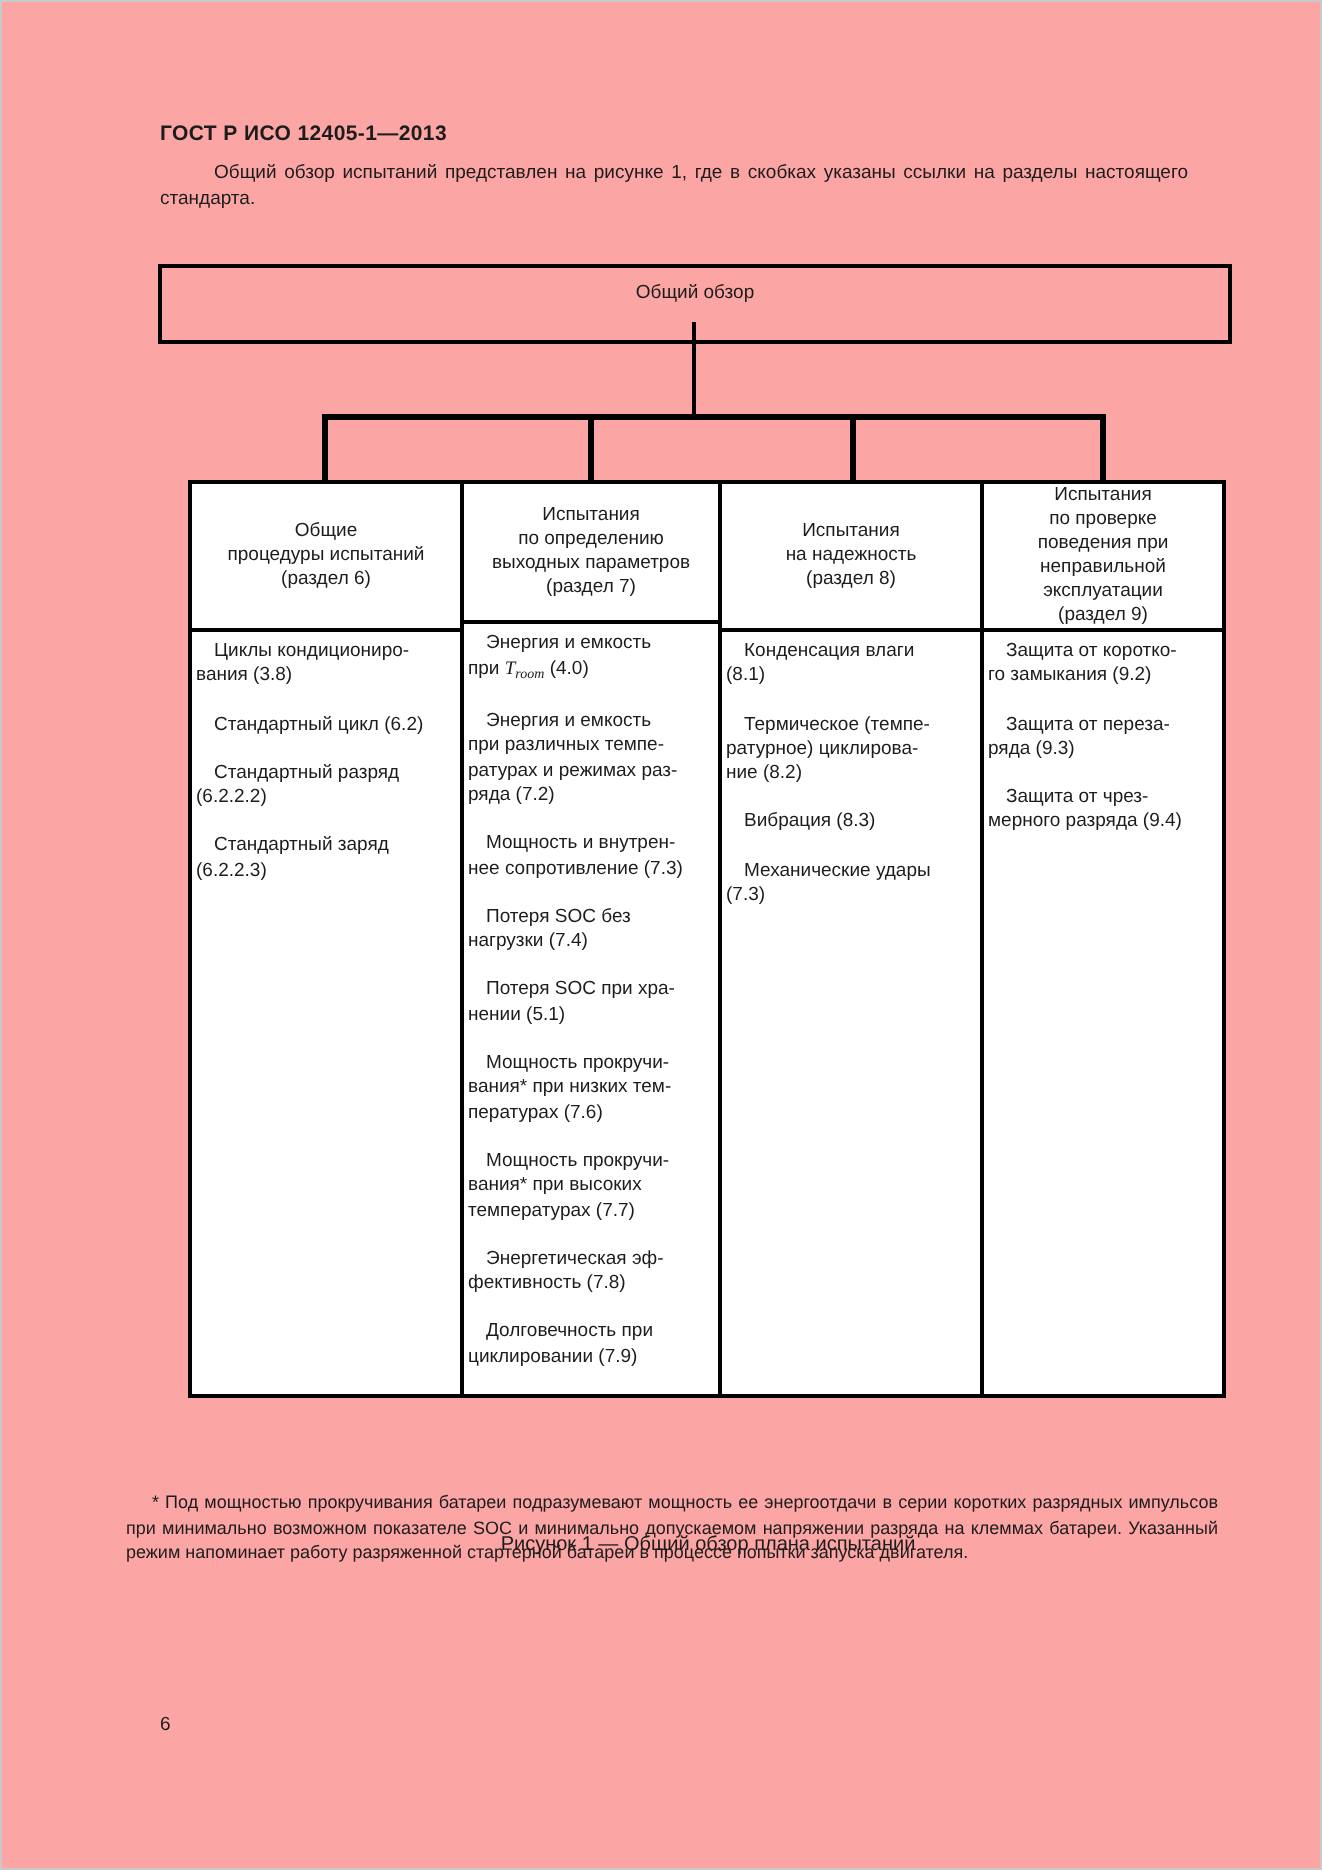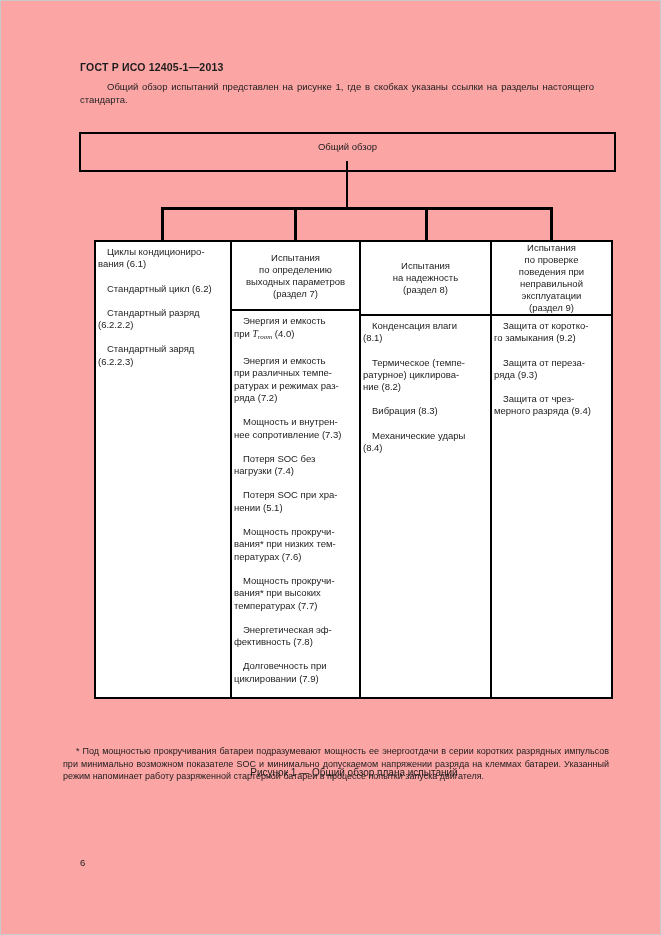--- a/index.html
+++ b/index.html
@@ -42,23 +42,26 @@
     <div class="stem"></div>
     <div class="hbar"></div>
     <div class="drop d1"></div>
     <div class="drop d2"></div>
     <div class="drop d3"></div>
     <div class="drop d4"></div>
 
     <div class="dtable">
 
       <div class="dcol c1">
+        <div class="dhead">Общие
+процедуры испытаний
+(раздел 6)</div>
         <div class="dbody">
           <div class="item">Циклы кондициониро-
-вания (6.1)</div>
+вания (3.8)</div>
           <div class="item">Стандартный цикл (6.2)</div>
           <div class="item">Стандартный разряд
 (6.2.2.2)</div>
           <div class="item">Стандартный заряд
 (6.2.2.3)</div>
         </div>
       </div>
 
       <div class="dcol c2">
         <div class="dhead">Испытания
@@ -96,21 +99,21 @@
 на надежность
 (раздел 8)</div>
         <div class="dbody">
           <div class="item">Конденсация влаги
 (8.1)</div>
           <div class="item">Термическое (темпе-
 ратурное) циклирова-
 ние (8.2)</div>
           <div class="item">Вибрация (8.3)</div>
           <div class="item">Механические удары
-(8.4)</div>
+(7.3)</div>
         </div>
       </div>
 
       <div class="dcol c4">
         <div class="dhead">Испытания
 по проверке
 поведения при
 неправильной
 эксплуатации
 (раздел 9)</div>

